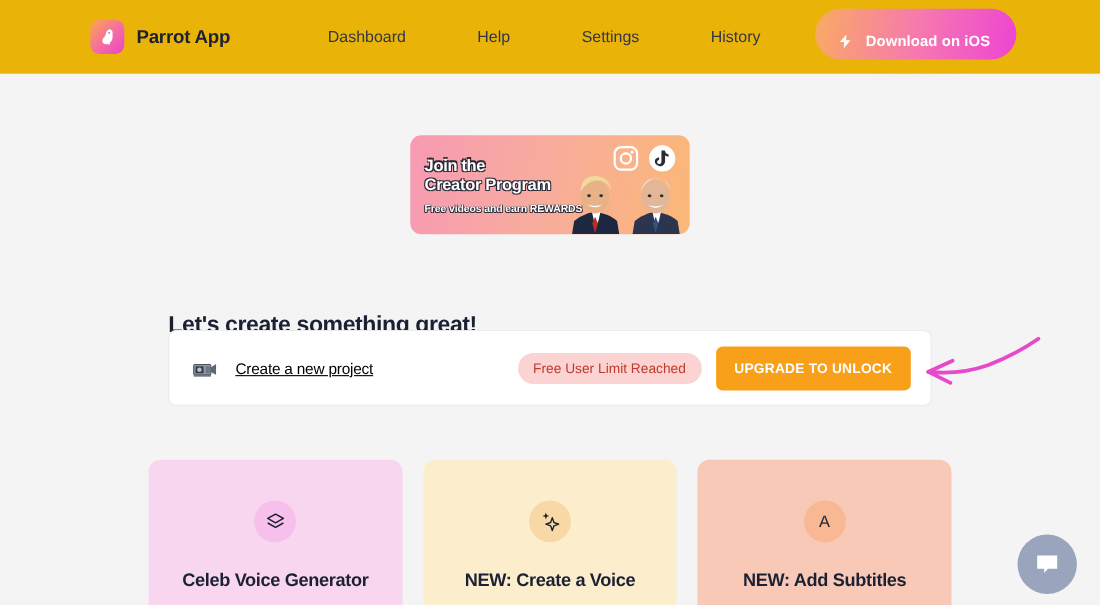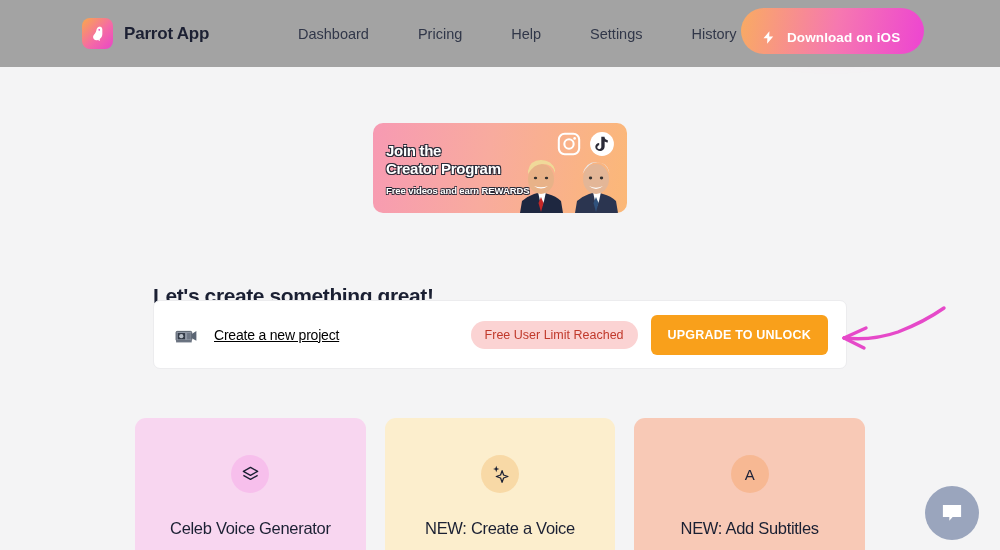--- a/index.html
+++ b/index.html
@@ -16,21 +16,21 @@
     color: #1e2235;
     position: relative;
   }
 
   
   .header {
     position: absolute;
     top: 0; left: 0;
     width: 1000px;
     height: 67px;
-    background: #a3a3a3;
+    background: #eab308;
     display: flex;
     align-items: center;
     z-index: 20;
   }
 
   .brand {
     position: absolute;
     left: 82px;
     display: flex;
     align-items: center;
@@ -53,21 +53,21 @@
     font-weight: bold;
     letter-spacing: -0.2px;
     color: #1c2033;
   }
 
   .nav {
     position: absolute;
     left: 290px;
     display: flex;
     align-items: center;
-    gap: 1px;
+    gap: 17px;
   }
 
   .nav a {
     font-size: 14.5px;
     color: #313749;
     text-decoration: none;
     padding: 6px 24px;
     white-space: nowrap;
   }
   .nav a:first-child { padding-left: 8px; }
@@ -272,21 +272,21 @@
     height: 38px;
     border-radius: 50%;
     display: flex;
     align-items: center;
     justify-content: center;
   }
 
   .feature-title {
     margin-top: 26px;
     font-size: 16.5px;
-    font-weight: normal;
+    font-weight: bold;
     color: #1b2033;
     letter-spacing: -0.3px;
     text-align: center;
   }
 
   .card-pink   { background: #f8d6f0; }
   .card-cream  { background: #fceecd; }
   .card-peach  { background: #f8c9b6; }
 
   .circ-pink   { background: #f7bfec; }
@@ -325,21 +325,20 @@
       <svg width="19" height="19" viewBox="0 0 24 24" aria-hidden="true">
         <path d="M15.5 3.2c-2.6 0-4.6 2-4.9 4.6-.2 1.7-.9 3.1-2 4.4-1.1 1.3-2.2 2.6-2.2 4.3 0 2.3 1.8 4.1 4.1 4.1.9 0 1.7-.3 2.4-.8l1.1 1.6c.2.3.7.2.7-.2l.2-2.4c1.9-1.3 3.2-3.6 3.2-6.3V6.8c0-2-1.6-3.6-3.6-3.6z" fill="#ffffff"></path>
         <circle cx="14.2" cy="7.4" r="1.1" fill="#e846c8"></circle>
       </svg>
     </span>
     <span class="brand-name">Parrot App</span>
   </div>
 
   <nav class="nav">
     <a href="#">Dashboard</a>
-    <a href="#">Pricing</a>
     <a href="#">Help</a>
     <a href="#">Settings</a>
     <a href="#">History</a>
   </nav>
 </div>
 
 <div class="cta-glow"></div>
 
 <button class="cta-btn">
   <span style="display:flex;">

